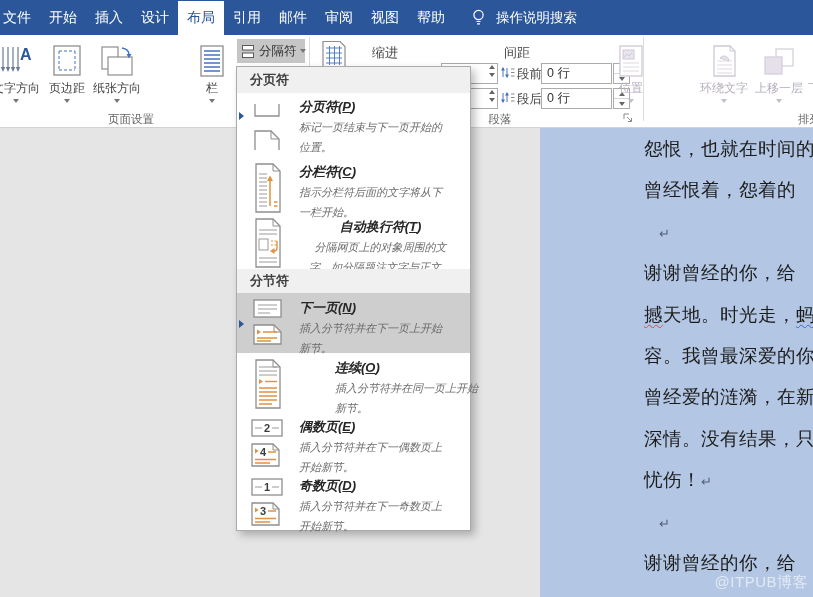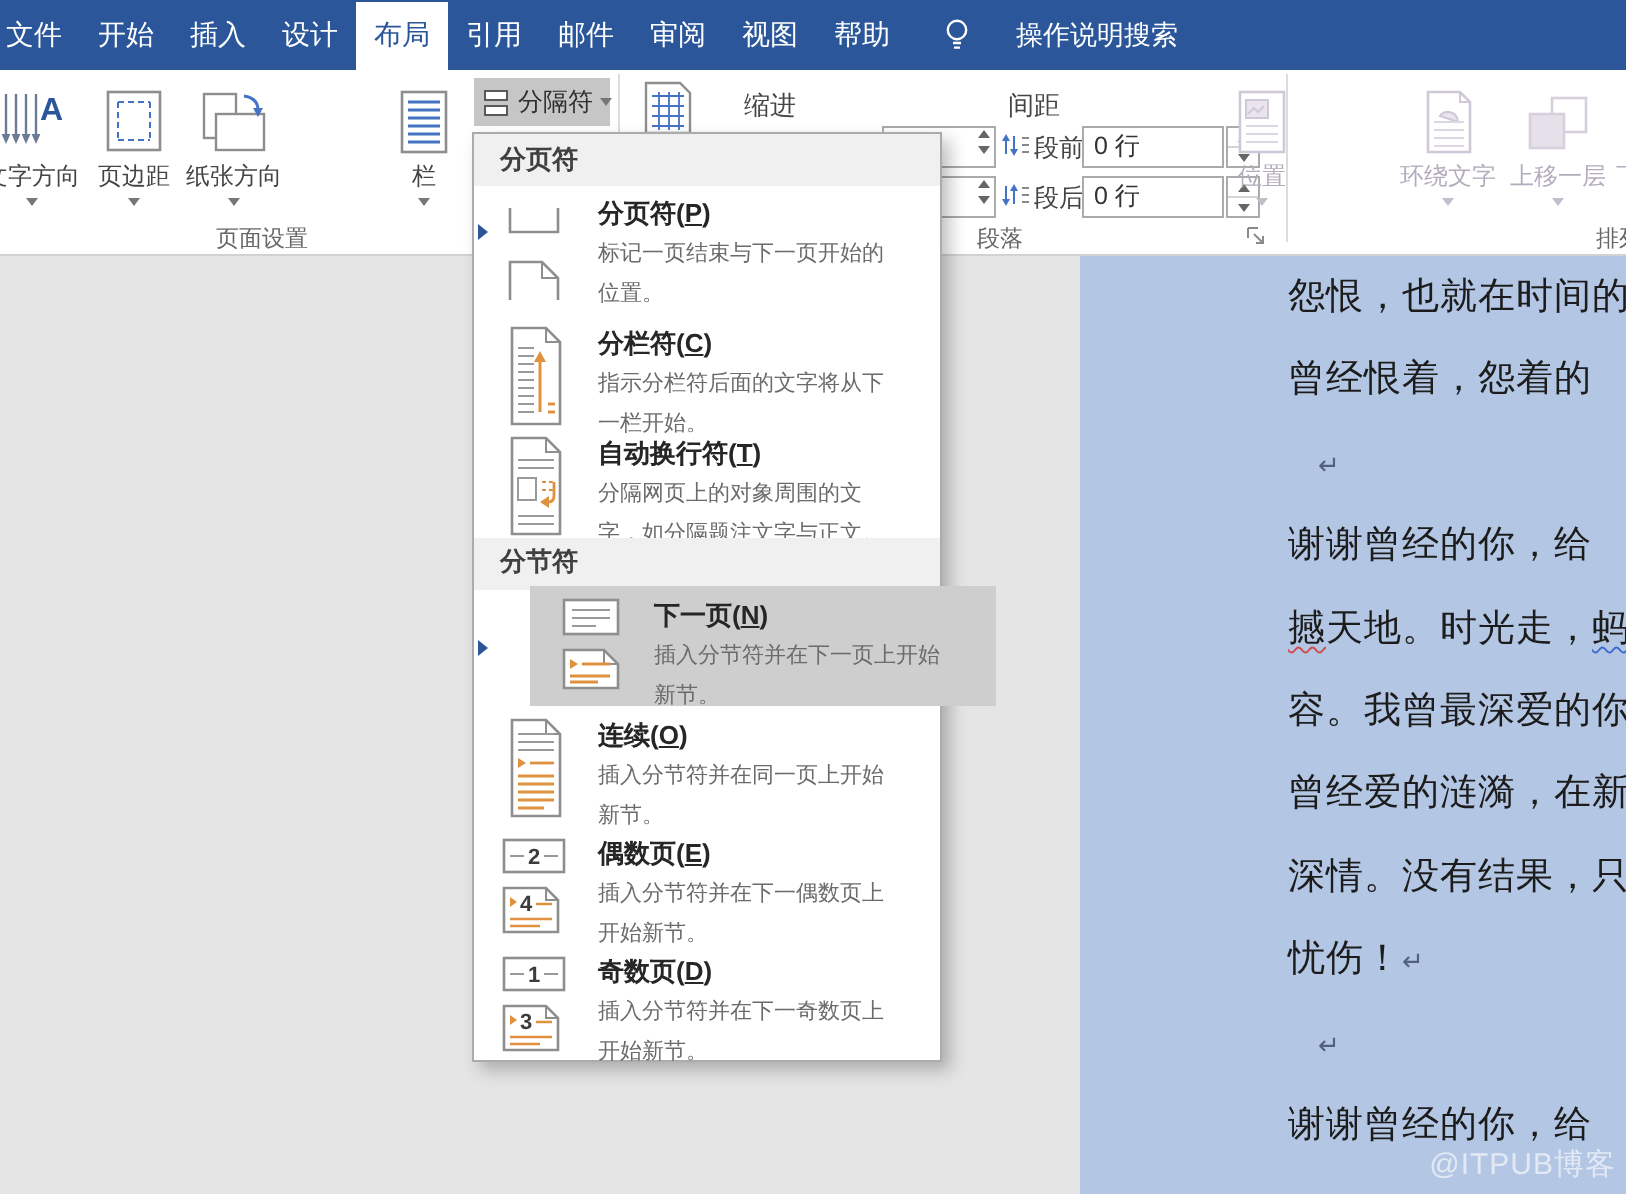--- a/index.html
+++ b/index.html
@@ -8,21 +8,21 @@
     position: relative; width: 813px; height: 597px; overflow: hidden;
     background: #e5e5e5; font-family: "Liberation Sans", sans-serif;
     -webkit-font-smoothing: antialiased;
   }
   
   .tabbar { position:absolute; left:0; top:0; width:813px; height:35px; background:#2b579a;
             display:flex; align-items:stretch; }
   .tabs { display:flex; margin-left:-6px; }
   .tab { color:#fff; font-size:14px; padding:0 9px; display:flex; align-items:center; cursor:default; }
   .tab.active { background:#fff; color:#2b579a; margin-top:1px; }
-  .tellme { display:flex; align-items:center; margin-left:18px; color:#fff; font-size:13.5px; gap:23px; }
+  .tellme { display:flex; align-items:center; margin-left:18px; color:#fff; font-size:13.5px; gap:11px; }
   
   .ribbon { position:absolute; left:0; top:35px; width:813px; height:93px; background:#fff;
             border-bottom:1px solid #d2d2d2; }
   .bigbtn { position:absolute; top:3px; text-align:center; }
   .bigbtn .ic { display:flex; justify-content:center; align-items:flex-end; height:40px; }
   .bigbtn .lb { font-size:12px; color:#444; line-height:14px; margin-top:3px; white-space:nowrap; }
   .dda { width:0; height:0; border-left:3.5px solid transparent; border-right:3.5px solid transparent;
          border-top:4px solid #777; margin:4px auto 0; }
   .dda.pale { border-top-color:#c3bccb; }
   .grplabel { position:absolute; top:77px; font-size:11.5px; color:#666; white-space:nowrap; }
@@ -47,23 +47,23 @@
   .spincol div:first-child { border-bottom:1px solid #d5d5d5; }
   .launcher { position:absolute; left:622px; top:77px; width:12px; height:12px; }
   .disbtn { position:absolute; top:3px; text-align:center; }
   .disbtn .lb { font-size:12px; color:#b4acbd; line-height:14px; margin-top:3px; white-space:nowrap; }
   
   .menu { position:absolute; left:236px; top:66px; width:235px; height:465px; background:#fff;
           border:1px solid #ababab; box-shadow:4px 4px 8px rgba(0,0,0,0.25); z-index:20; }
   .mhead { position:absolute; left:0; width:233px; height:26px; background:#f0f0f0;
            font-size:13px; font-weight:bold; color:#404040; line-height:26px; padding-left:13px; }
   .mi { position:absolute; left:0; width:233px; cursor:default; }
-  .mi.hl { background:#cecece;margin-left:28px; }
+  .mi.hl { background:#cecece; }
   .mi-ic { position:absolute; left:11px; top:4px; width:44px; text-align:center; }
-  .mi-tx { position:absolute; left:62px; top:4px; right:8px; }
+  .mi-tx { position:absolute; left:62px; top:4px; right:8px;font-style:italic; }
   .mi-t { font-size:13px; font-weight:bold; color:#262626; white-space:nowrap; line-height:19px; }
   .mi-d { font-size:11px; color:#6b6b6b; line-height:20px; margin-top:1px; white-space:nowrap; }
   .ptr { position:absolute; left:2px; width:0; height:0; border-top:4px solid transparent;
          border-bottom:4px solid transparent; border-left:5px solid #2b579a; }
   
   .appbg { position:absolute; left:0; top:128px; width:540px; height:469px; background:#e5e5e5; }
   .docarea { position:absolute; left:540px; top:128px; width:273px; height:469px; background:#b3c6e3; }
   .doctext { position:absolute; left:104px; top:1px; width:220px;
              font-family:"Liberation Serif", serif; font-size:18.5px; letter-spacing:0.5px;
              color:#1c1c1c; }
@@ -345,21 +345,21 @@
           <path d="M19 19 L22 13.5 L25 19 Z" fill="#e0913f"></path>
           <path d="M26 40 h3.5 M26 44 h3.5" stroke="#e0913f" stroke-width="1.4"></path>
         </svg>
       </span>
       <div class="mi-tx" style="top:2px;">
         <div class="mi-t"><span>分栏符</span><span>(</span><u>C</u><span>)</span></div>
         <div class="mi-d"><span>指示分栏符后面的文字将从下</span><br><span>一栏开始。</span></div>
       </div>
     </div>
 
-    <div class="mi" style="top:148px;height:54px;">
+    <div class="mi" style="top:148px;height:54px;text-align:center;">
       <span class="mi-ic" style="top:2px;">
         <svg width="40" height="52" viewBox="0 0 40 52">
           <path d="M8 2 H25 L32 9 V50 H8 Z" fill="#fff" stroke="#8e8e8e" stroke-width="1.3"></path>
           <path d="M25 2 V9 H32" fill="none" stroke="#8e8e8e"></path>
           <path d="M11 13 h18 M11 17 h18" stroke="#9a9a9a"></path>
           <rect x="11" y="22" width="9" height="11" fill="#fff" stroke="#9a9a9a"></rect>
           <path d="M23 24 h6 M23 28 h6" stroke="#e0913f" stroke-dasharray="2 1.4"></path>
           <path d="M29 24 v7 q0 3 -3 3 h-2" fill="none" stroke="#e0913f" stroke-width="1.4"></path>
           <path d="M26.5 31 L22 34 L26.5 37 Z" fill="#e0913f"></path>
           <path d="M11 41 h18 M11 45 h18" stroke="#9a9a9a"></path>
@@ -396,21 +396,21 @@
       <span class="mi-ic" style="top:5px;">
         <svg width="40" height="52" viewBox="0 0 40 52">
           <path d="M8 2 H25 L32 9 V50 H8 Z" fill="#fff" stroke="#8e8e8e" stroke-width="1.3"></path>
           <path d="M25 2 V9 H32" fill="none" stroke="#8e8e8e"></path>
           <path d="M11 9 h18 M11 13 h18 M11 17 h18" stroke="#9a9a9a"></path>
           <path d="M11 21 L15 23.5 L11 26 Z" fill="#e0913f"></path>
           <path d="M17 23.5 h12" stroke="#e0913f" stroke-width="1.4"></path>
           <path d="M11 30 h18 M11 34 h18 M11 38 h18 M11 42 h18 M11 46 h13" stroke="#e0913f" stroke-width="1.4"></path>
         </svg>
       </span>
-      <div class="mi-tx" style="top:5px;">
+      <div class="mi-tx" style="top:5px;margin-left:36px;">
         <div class="mi-t"><span>连续</span><span>(</span><u>O</u><span>)</span></div>
         <div class="mi-d"><span>插入分节符并在同一页上开始</span><br><span>新节。</span></div>
       </div>
     </div>
 
     <div class="mi" style="top:346px;height:59px;">
       <span class="mi-ic" style="top:4px;">
         <svg width="40" height="52" viewBox="0 0 40 52">
           <rect x="4" y="3" width="30" height="16" fill="#fff" stroke="#8e8e8e" stroke-width="1.3"></rect>
           <path d="M7 11 h7 M24 11 h7" stroke="#9a9a9a"></path>

